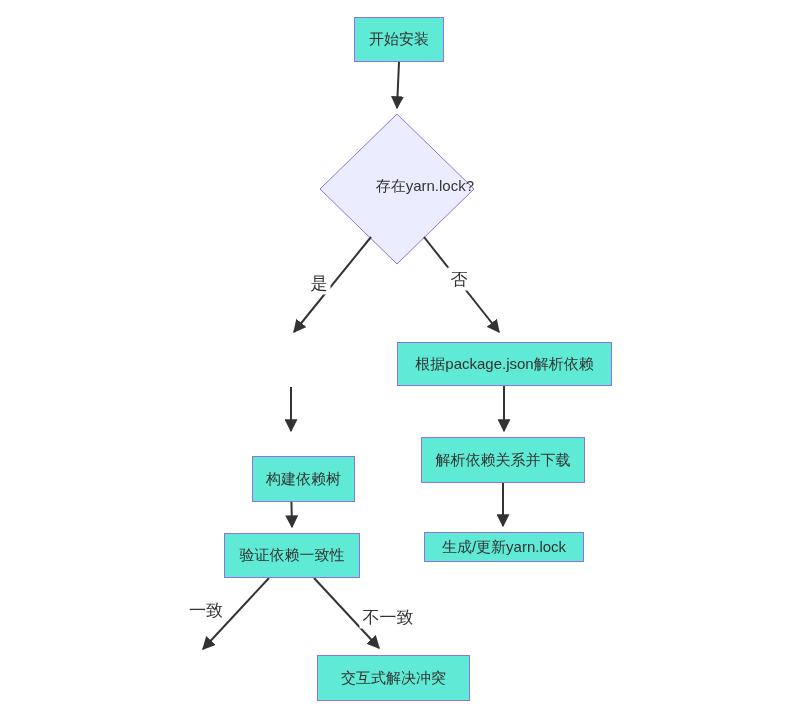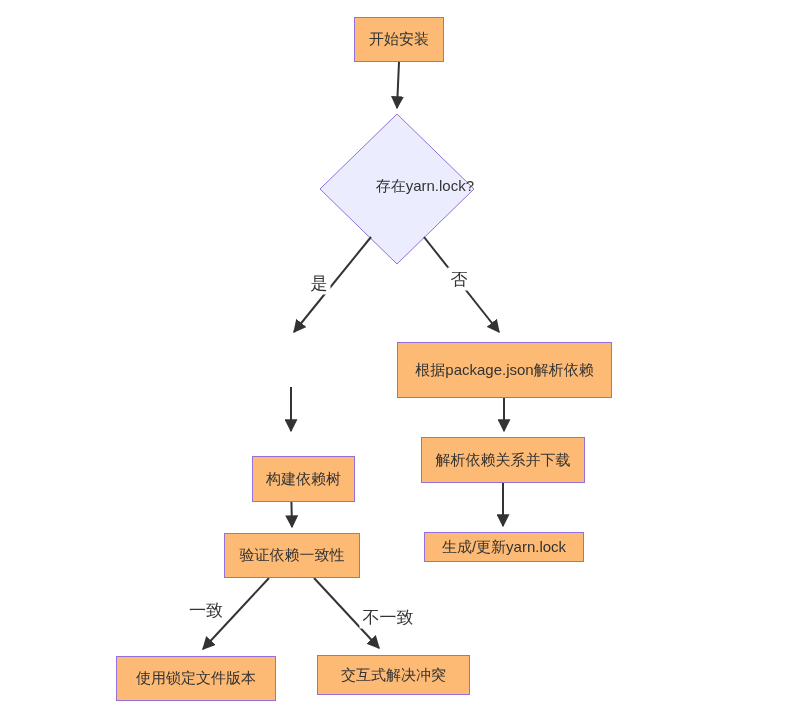--- a/index.html
+++ b/index.html
@@ -17,21 +17,21 @@
   }
   .edges-layer {
     position: absolute;
     left: 0;
     top: 0;
     width: 800px;
     height: 720px;
   }
   .node {
     position: absolute;
-    background: #fdba74;
+    background: #5eead4;
     border: 1px solid #9370DB;
     color: #333333;
     font-size: 15px;
     display: flex;
     align-items: center;
     justify-content: center;
     text-align: center;
     box-sizing: border-box;
     white-space: nowrap;
   }
@@ -88,33 +88,32 @@
     <path class="edge-path" d="M503,483 L503,526" marker-end="url(#arrowhead)"></path>
     <path class="edge-path" d="M269,578 L203,649" marker-end="url(#arrowhead)"></path>
     <path class="edge-path" d="M314,578 L379,648" marker-end="url(#arrowhead)"></path>
   </svg>
 
   <div class="node" style="left:354px; top:17px; width:90px; height:45px;">开始安装</div>
 
   <div class="diamond-label">存在yarn.lock?</div>
 
 
-  <div class="node" style="left:397px; top:342px; width:215px; height:56px;">根据package.json解析依赖</div>
+  <div class="node" style="left:397px; top:342px; width:215px; height:44px;">根据package.json解析依赖</div>
 
   <div class="node" style="left:252px; top:437px; width:103px; height:46px;margin-top:19px;">构建依赖树</div>
 
   <div class="node" style="left:421px; top:437px; width:164px; height:46px;">解析依赖关系并下载</div>
 
   <div class="node" style="left:224px; top:533px; width:136px; height:45px;">验证依赖一致性</div>
 
   <div class="node" style="left:424px; top:532px; width:160px; height:30px;">生成/更新yarn.lock</div>
 
-  <div class="node" style="left:116px; top:656px; width:160px; height:45px;">使用锁定文件版本</div>
 
-  <div class="node" style="left:317px; top:655px; width:153px; height:40px;">交互式解决冲突</div>
+  <div class="node" style="left:317px; top:655px; width:153px; height:46px;">交互式解决冲突</div>
 
   <div class="edge-label" style="left:319px; top:283px;">是</div>
 
   <div class="edge-label" style="left:459px; top:279px;">否</div>
 
   <div class="edge-label" style="left:206px; top:610px;text-align:right;">一致</div>
 
   <div class="edge-label" style="left:388px; top:617px;">不一致</div>
 
 </div>

